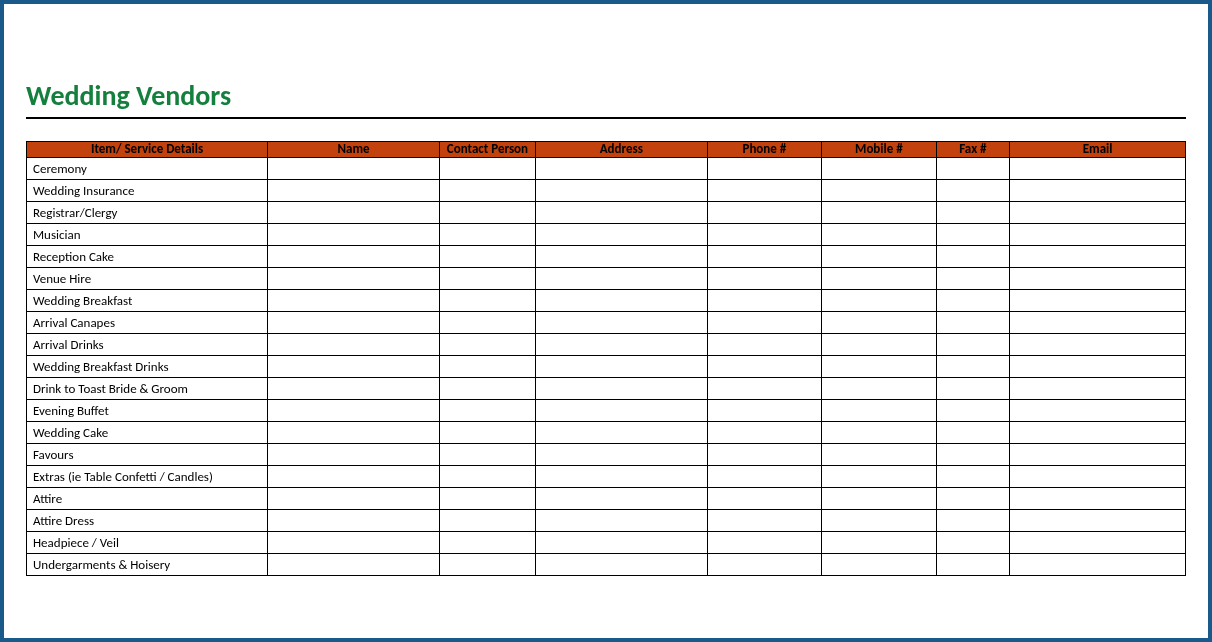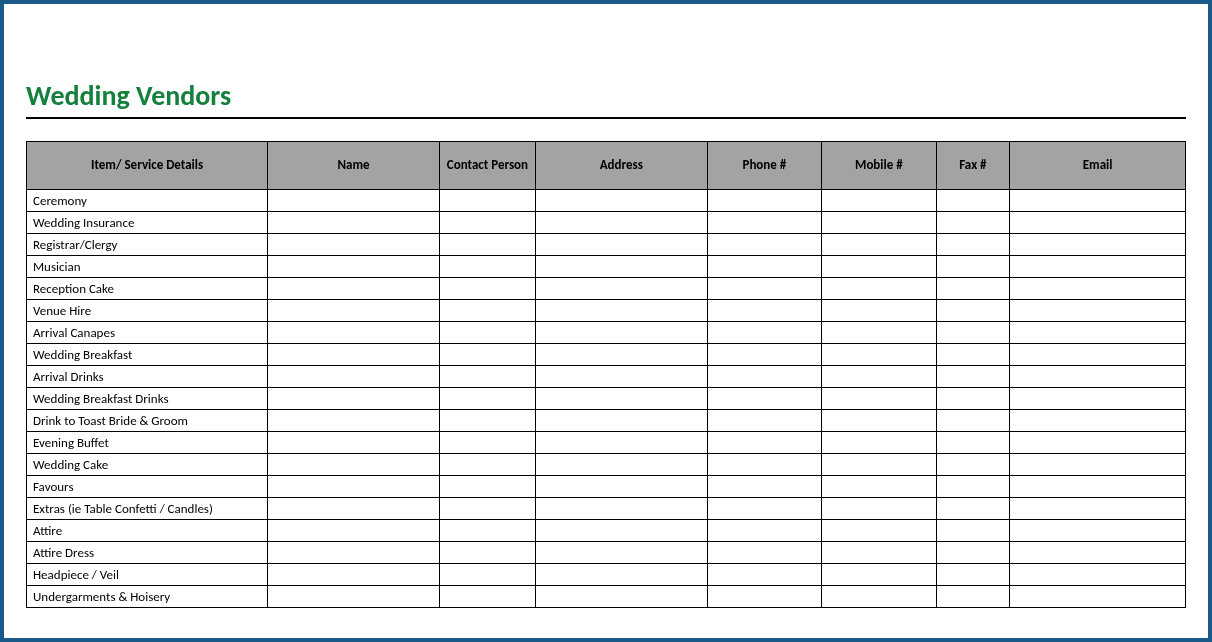--- a/index.html
+++ b/index.html
@@ -25,27 +25,27 @@
     padding-bottom: 4px;
     margin-top: 56px;
     margin-bottom: 22px;
   }
   table.vendors {
     width: 100%;
     border-collapse: collapse;
     table-layout: fixed;
   }
   table.vendors th {
-    background: #a3a3a3;
+    background: #c2410c;
     color: #000;
     font-weight: bold;
     font-size: 13px;
     text-align: center;
     border: 1px solid #000;
-    padding: 16px 3px;
+    padding: 0 3px;
     line-height: 1.15;
     vertical-align: middle;
   }
   table.vendors td {
     border: 1px solid #000;
     font-size: 13px;
     height: 22px;
     padding: 1px 6px;
     vertical-align: middle;
     color: #000;
@@ -144,31 +144,31 @@
           <td>Venue Hire</td>
           <td></td>
           <td></td>
           <td></td>
           <td></td>
           <td></td>
           <td></td>
           <td></td>
         </tr>
         <tr>
+          <td>Wedding Breakfast</td>
+          <td></td>
+          <td></td>
+          <td></td>
+          <td></td>
+          <td></td>
+          <td></td>
+          <td></td>
+        </tr>
+        <tr>
           <td>Arrival Canapes</td>
-          <td></td>
-          <td></td>
-          <td></td>
-          <td></td>
-          <td></td>
-          <td></td>
-          <td></td>
-        </tr>
-        <tr>
-          <td>Wedding Breakfast</td>
           <td></td>
           <td></td>
           <td></td>
           <td></td>
           <td></td>
           <td></td>
           <td></td>
         </tr>
         <tr>
           <td>Arrival Drinks</td>

